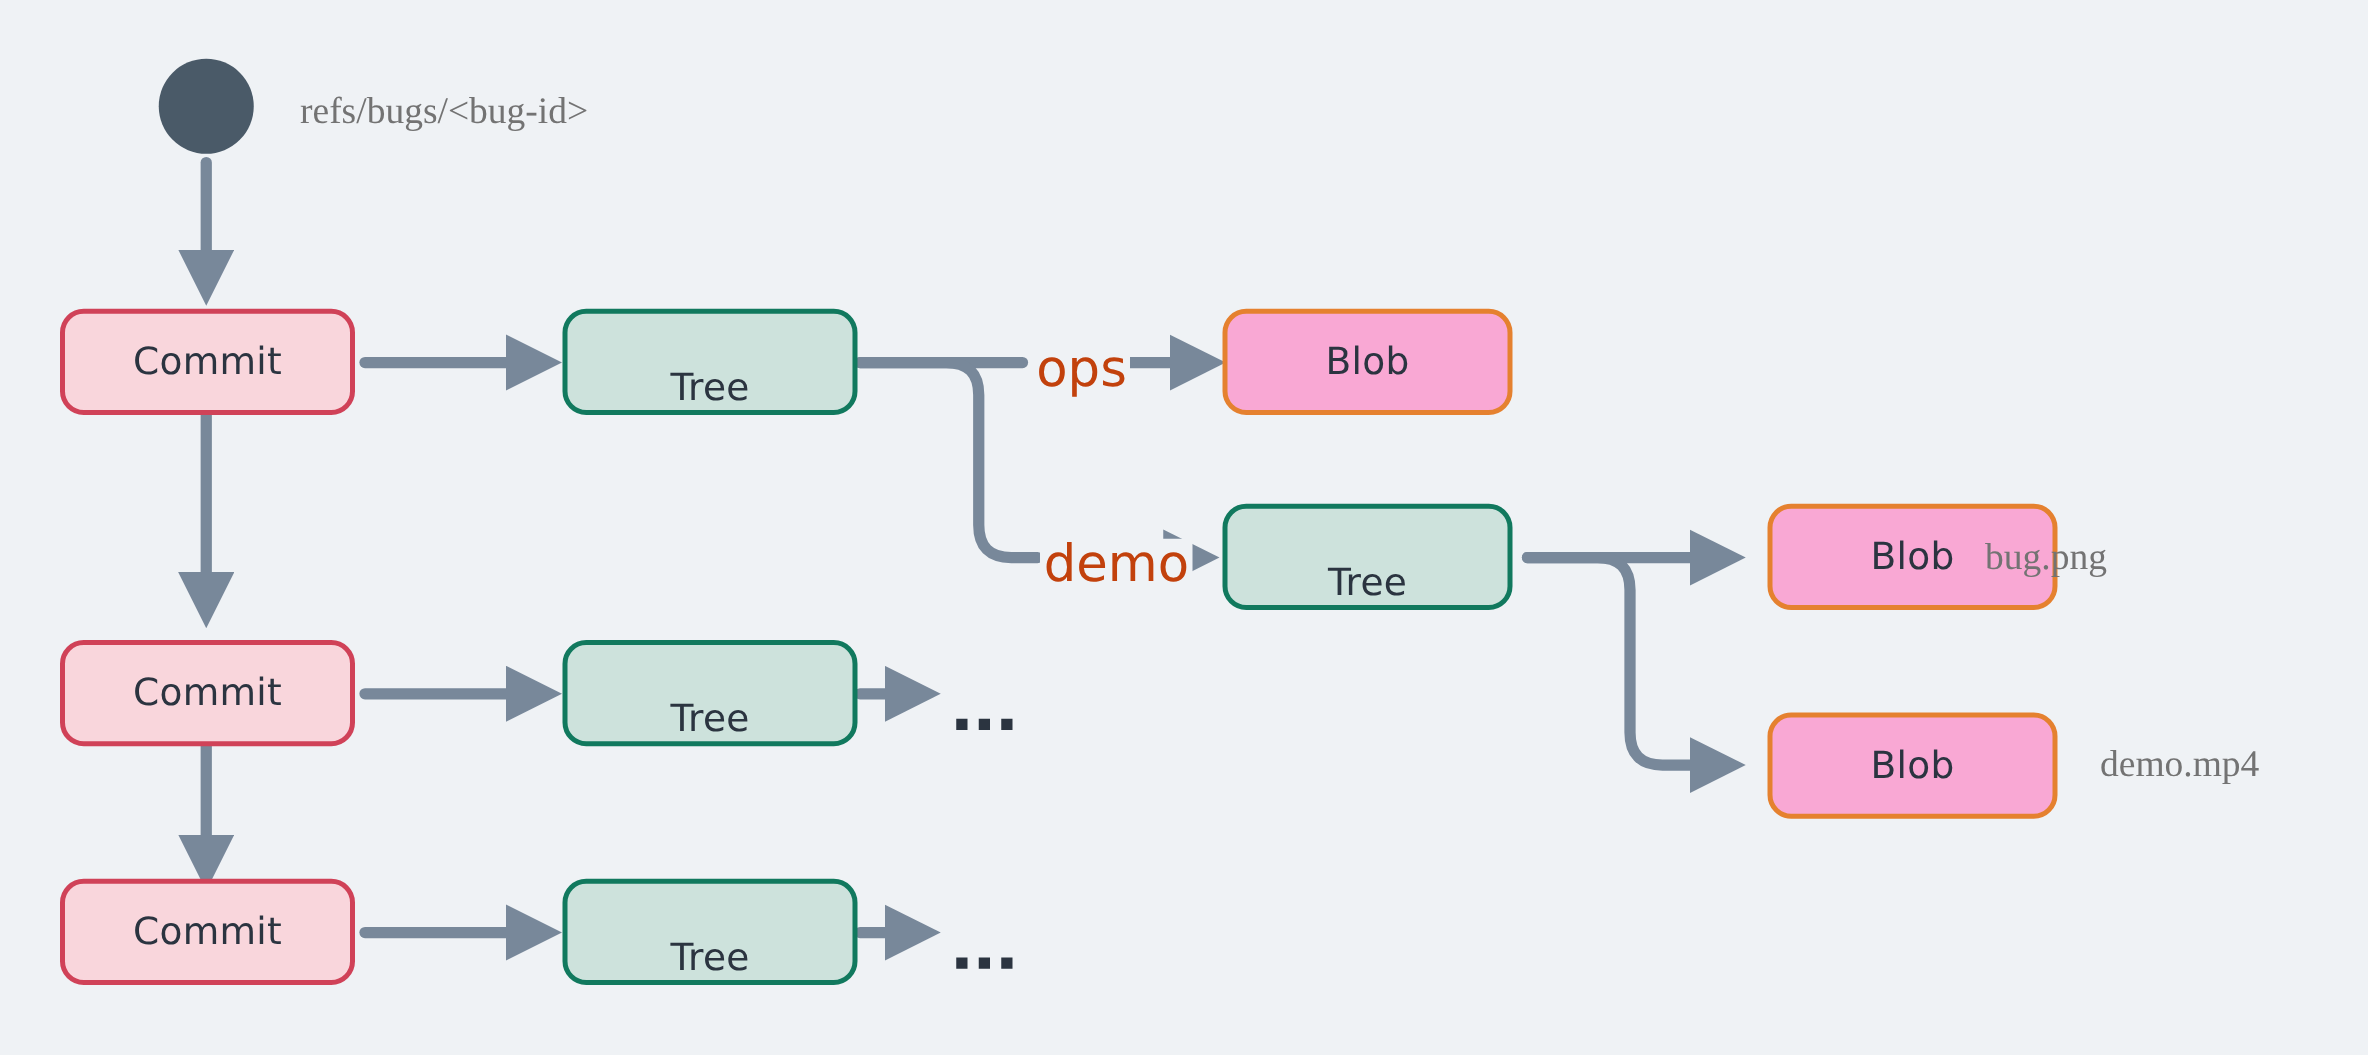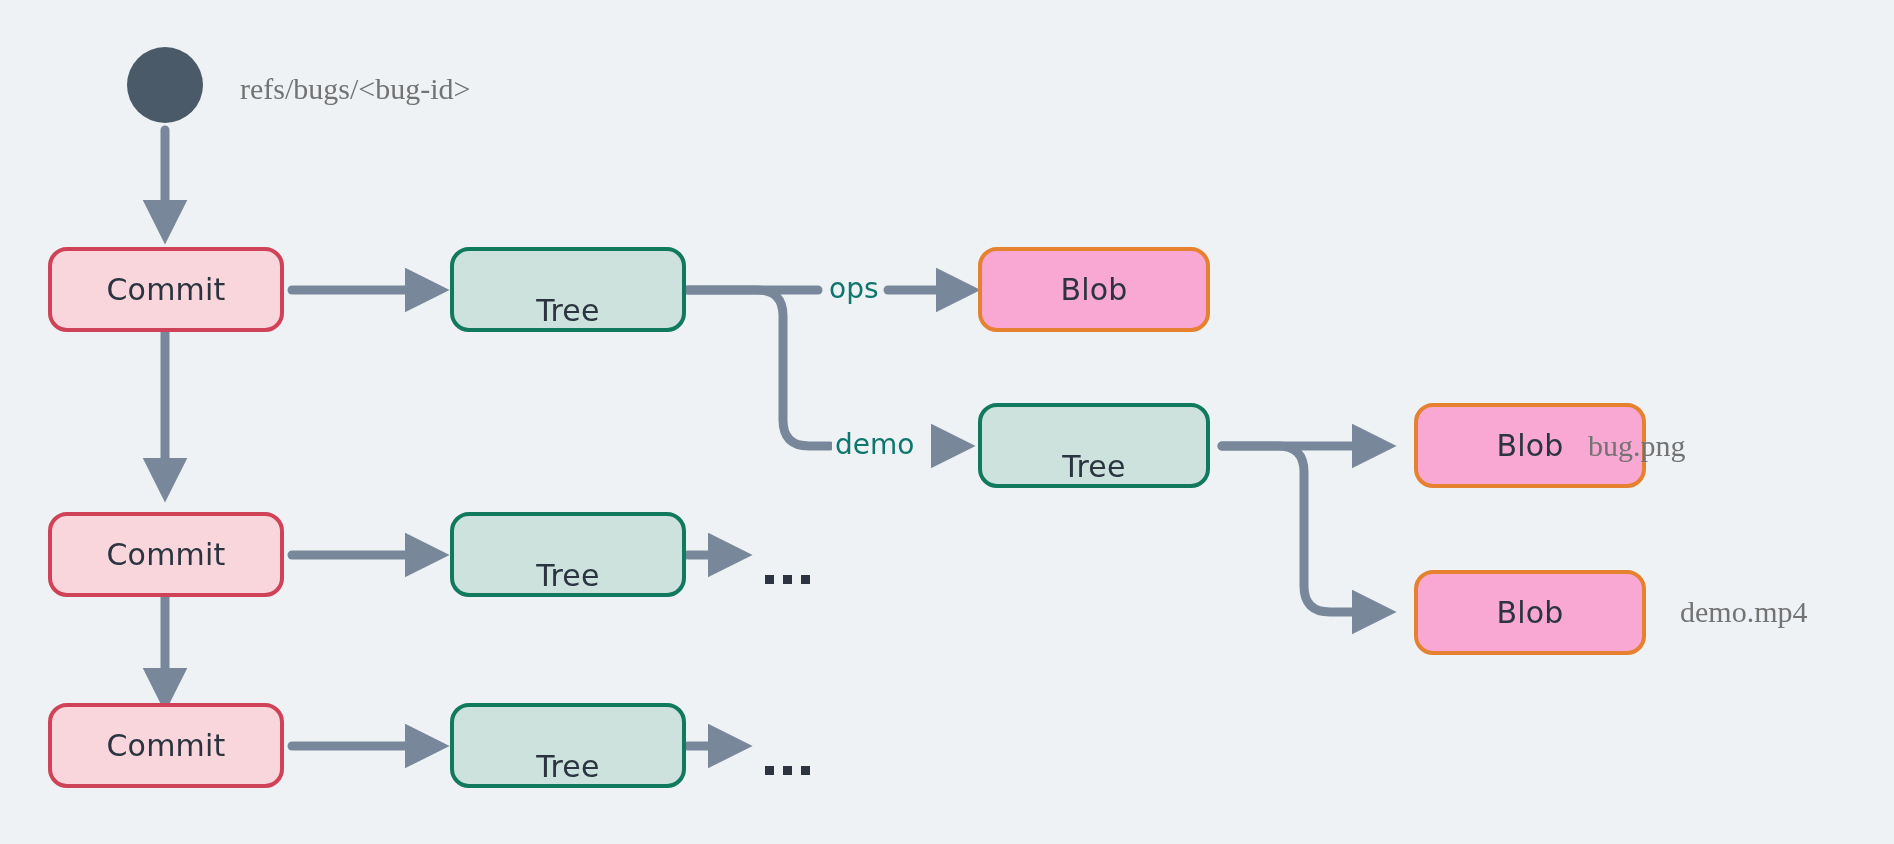--- a/index.html
+++ b/index.html
@@ -60,22 +60,22 @@
   .plain-label {
     position: absolute;
     font-size: 30px;
     color: #737373;
     white-space: nowrap;
     line-height: 1;
     font-family: Liberation Serif, serif;
   }
   .edge-label {
     position: absolute;
-    font-size: 28px;
-    color: #0f766e;
+    font-size: 41px;
+    color: #c2410c;
     white-space: nowrap;
     line-height: 1;
     background: #eff2f5;
     padding: 0 3px;
     text-align: center;
   }
   .ellipsis {
     position: absolute;
     display: flex;
     gap: 9px;

